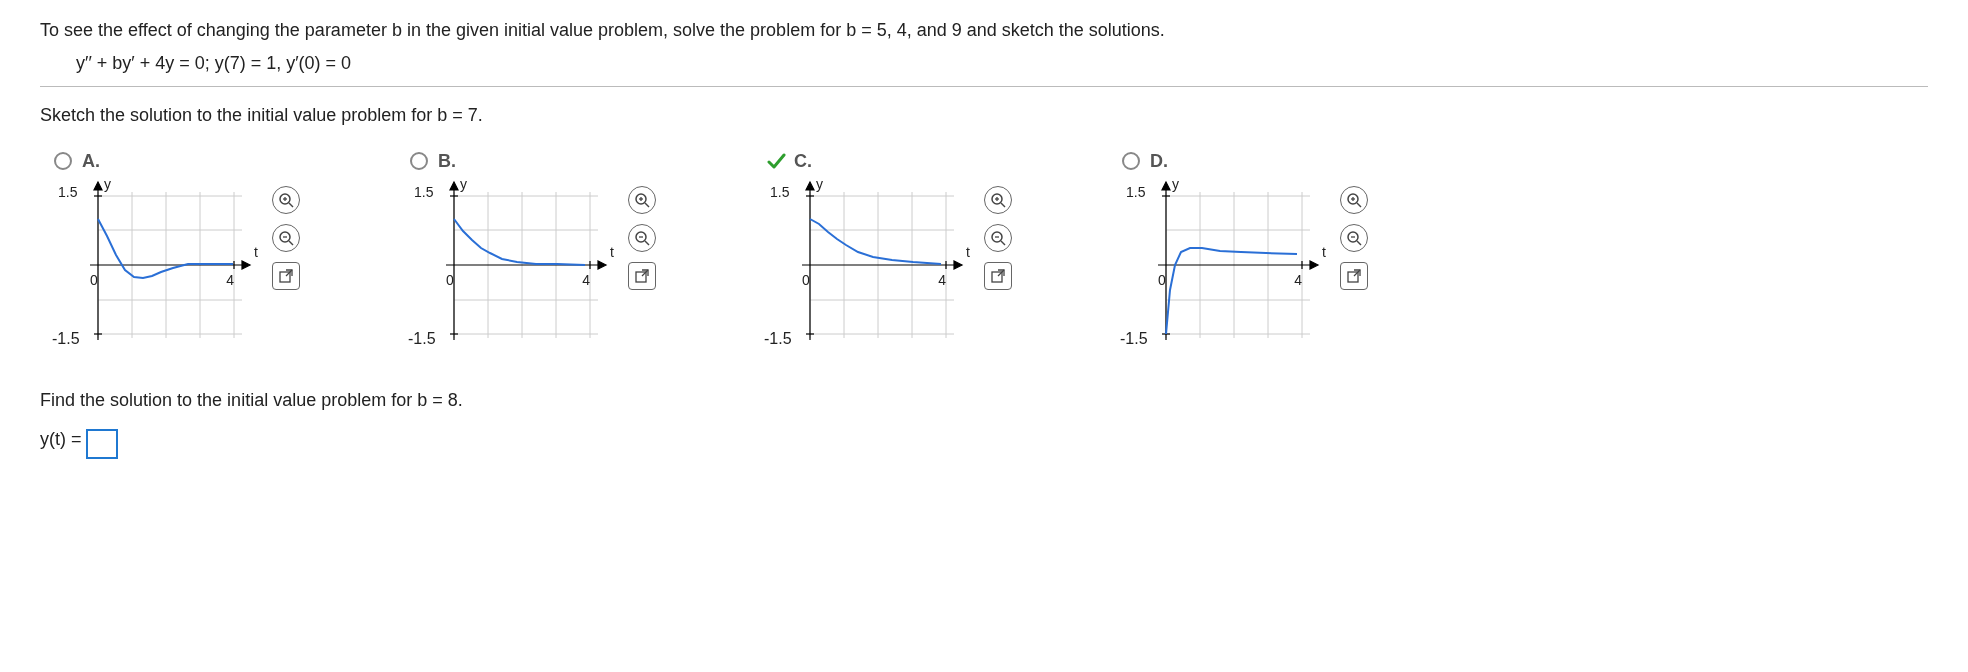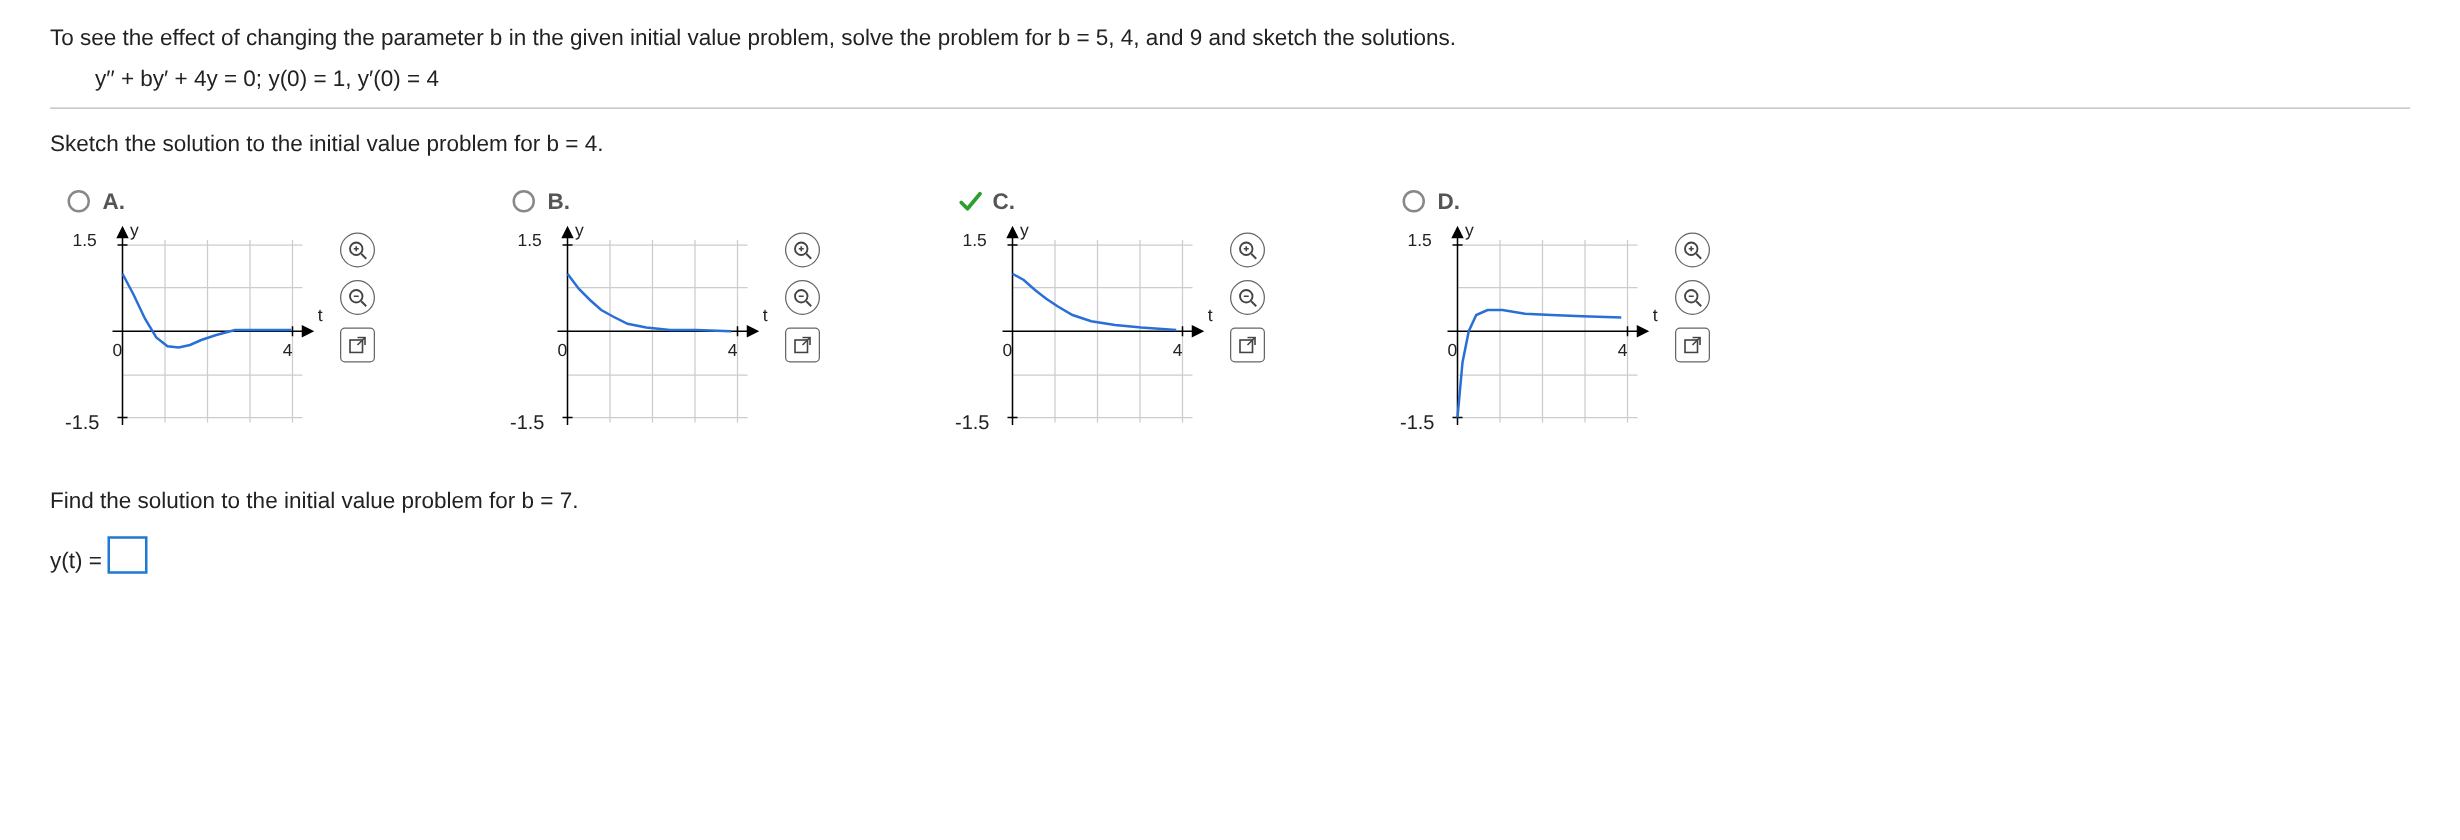--- a/index.html
+++ b/index.html
@@ -33,33 +33,33 @@
   .tick-m1p5 { position:absolute; left:-2px; bottom:2px; font-size:16px; }
   .tick-0 { position:absolute; left:36px; top:92px; font-size:14px; }
   .tick-4 { position:absolute; right:20px; top:92px; font-size:14px; }
   .tool-col { display:flex; flex-direction:column; gap:10px; margin-left:18px; margin-top:6px; }
   .tool-btn {
     width:26px; height:26px; border:1px solid #666; border-radius:50%;
     display:flex; align-items:center; justify-content:center; background:#fff;
   }
   .tool-btn.square { border-radius:4px; }
   .bottom-prompt { margin-top: 40px; }
-  .answer-row { margin-top: 18px; display:flex; align-items:flex-end; }
+  .answer-row { margin-top: 18px; display:flex; align-items:flex-start; }
   .answer-input {
     width: 28px; height: 26px; border: 2px solid #1f78d1; background:#fff;
     display:inline-block; margin-left:4px;
   }
 </style>
 </head>
 <body>
 
 <div class="problem-statement">To see the effect of changing the parameter b in the given initial value problem, solve the problem for b = 5, 4, and 9 and sketch the solutions.</div>
-<div class="equation">y′′ + by′ + 4y = 0;   y(0) = 1,   y′(0) = 4</div>
+<div class="equation">y′′ + by′ + 4y = 0;   y(7) = 1,   y′(0) = 0</div>
 <hr class="divider">
-<div class="sub-prompt">Sketch the solution to the initial value problem for b = 4.</div>
+<div class="sub-prompt">Sketch the solution to the initial value problem for b = 7.</div>
 
 <div class="choices">
 
   <div class="choice">
     <div class="choice-header">
       <span class="radio"></span>
       <span>A.</span>
     </div>
     <div class="choice-body">
       <div class="graph-box">
@@ -311,17 +311,17 @@
               <polyline points="7,1 13,1 13,7" fill="none" stroke="#444" stroke-width="1.3"></polyline>
               <line x1="13" y1="1" x2="7" y2="7" stroke="#444" stroke-width="1.3"></line>
             </svg>
           </span>
       </div>
     </div>
   </div>
 
 </div>
 
-<div class="bottom-prompt">Find the solution to the initial value problem for b = 7.</div>
+<div class="bottom-prompt">Find the solution to the initial value problem for b = 8.</div>
 <div class="answer-row">
   <span>y(t) =</span>
   <span class="answer-input"></span>
 </div>
 
 </body></html>

